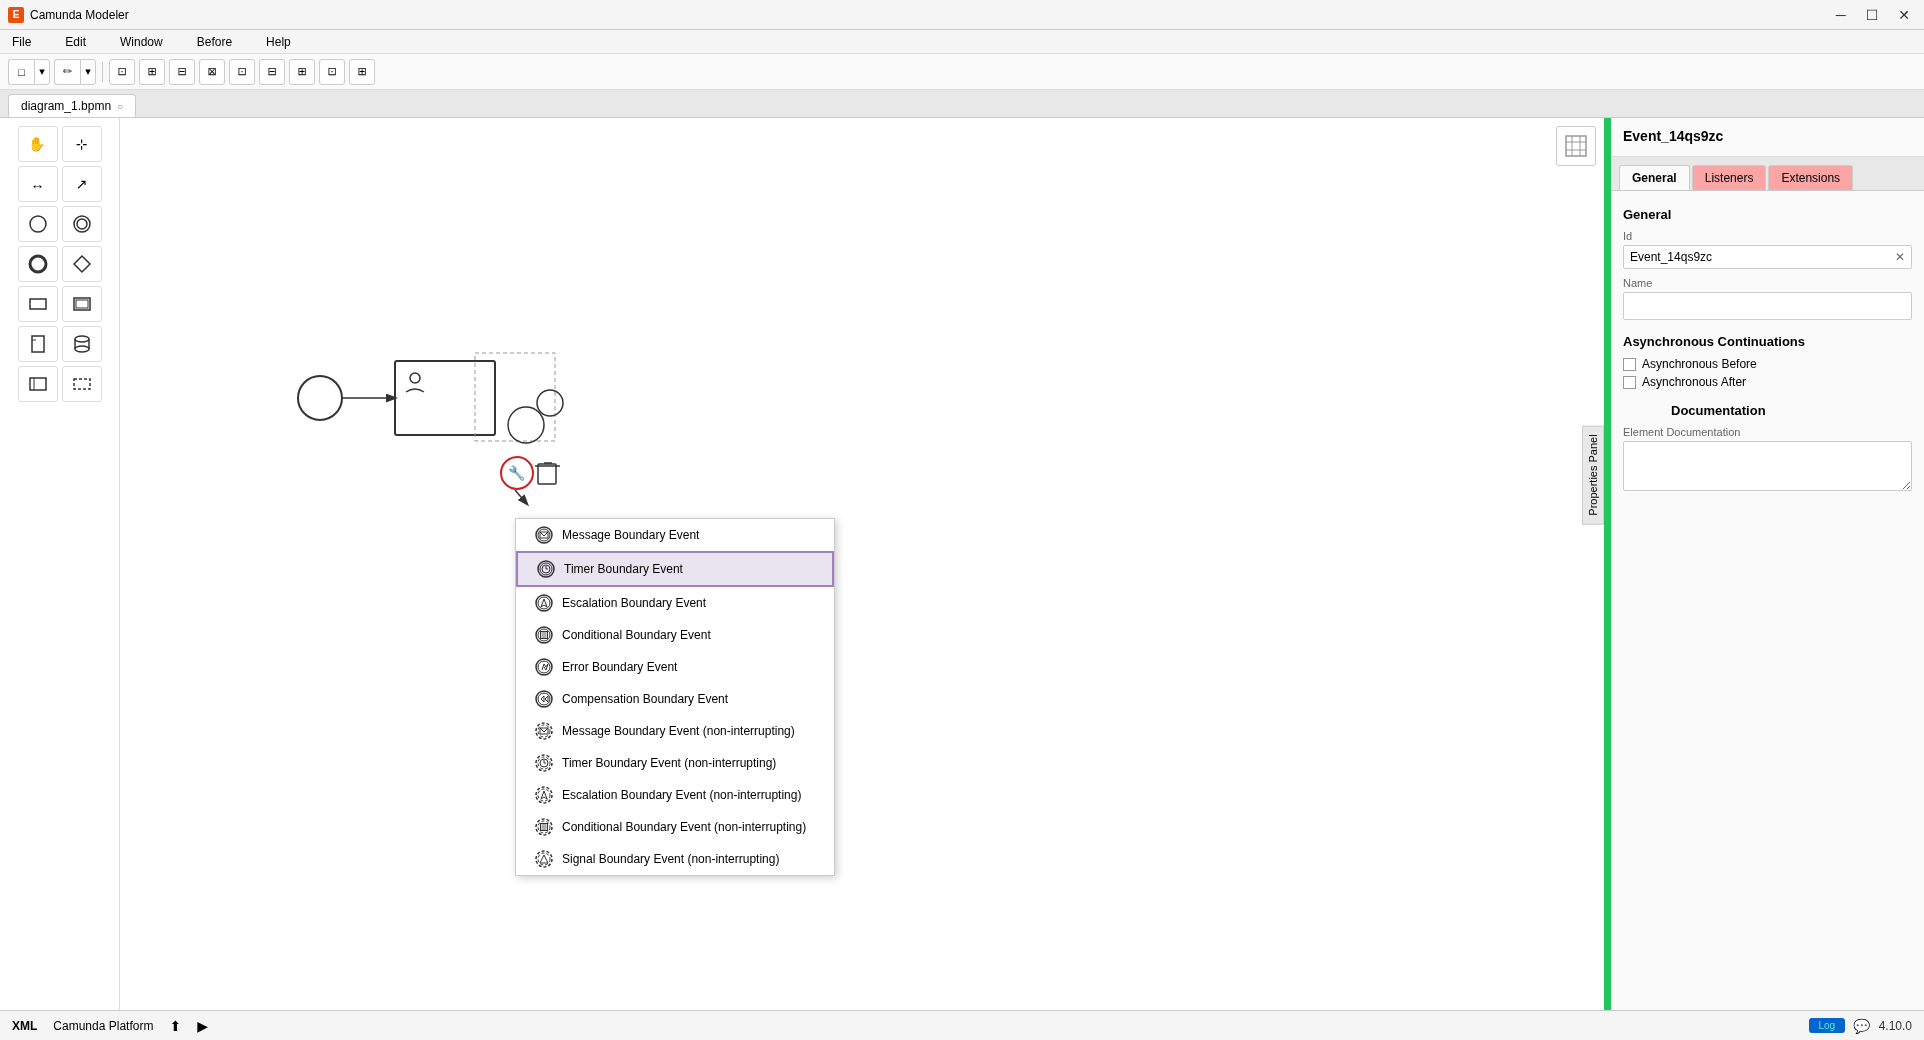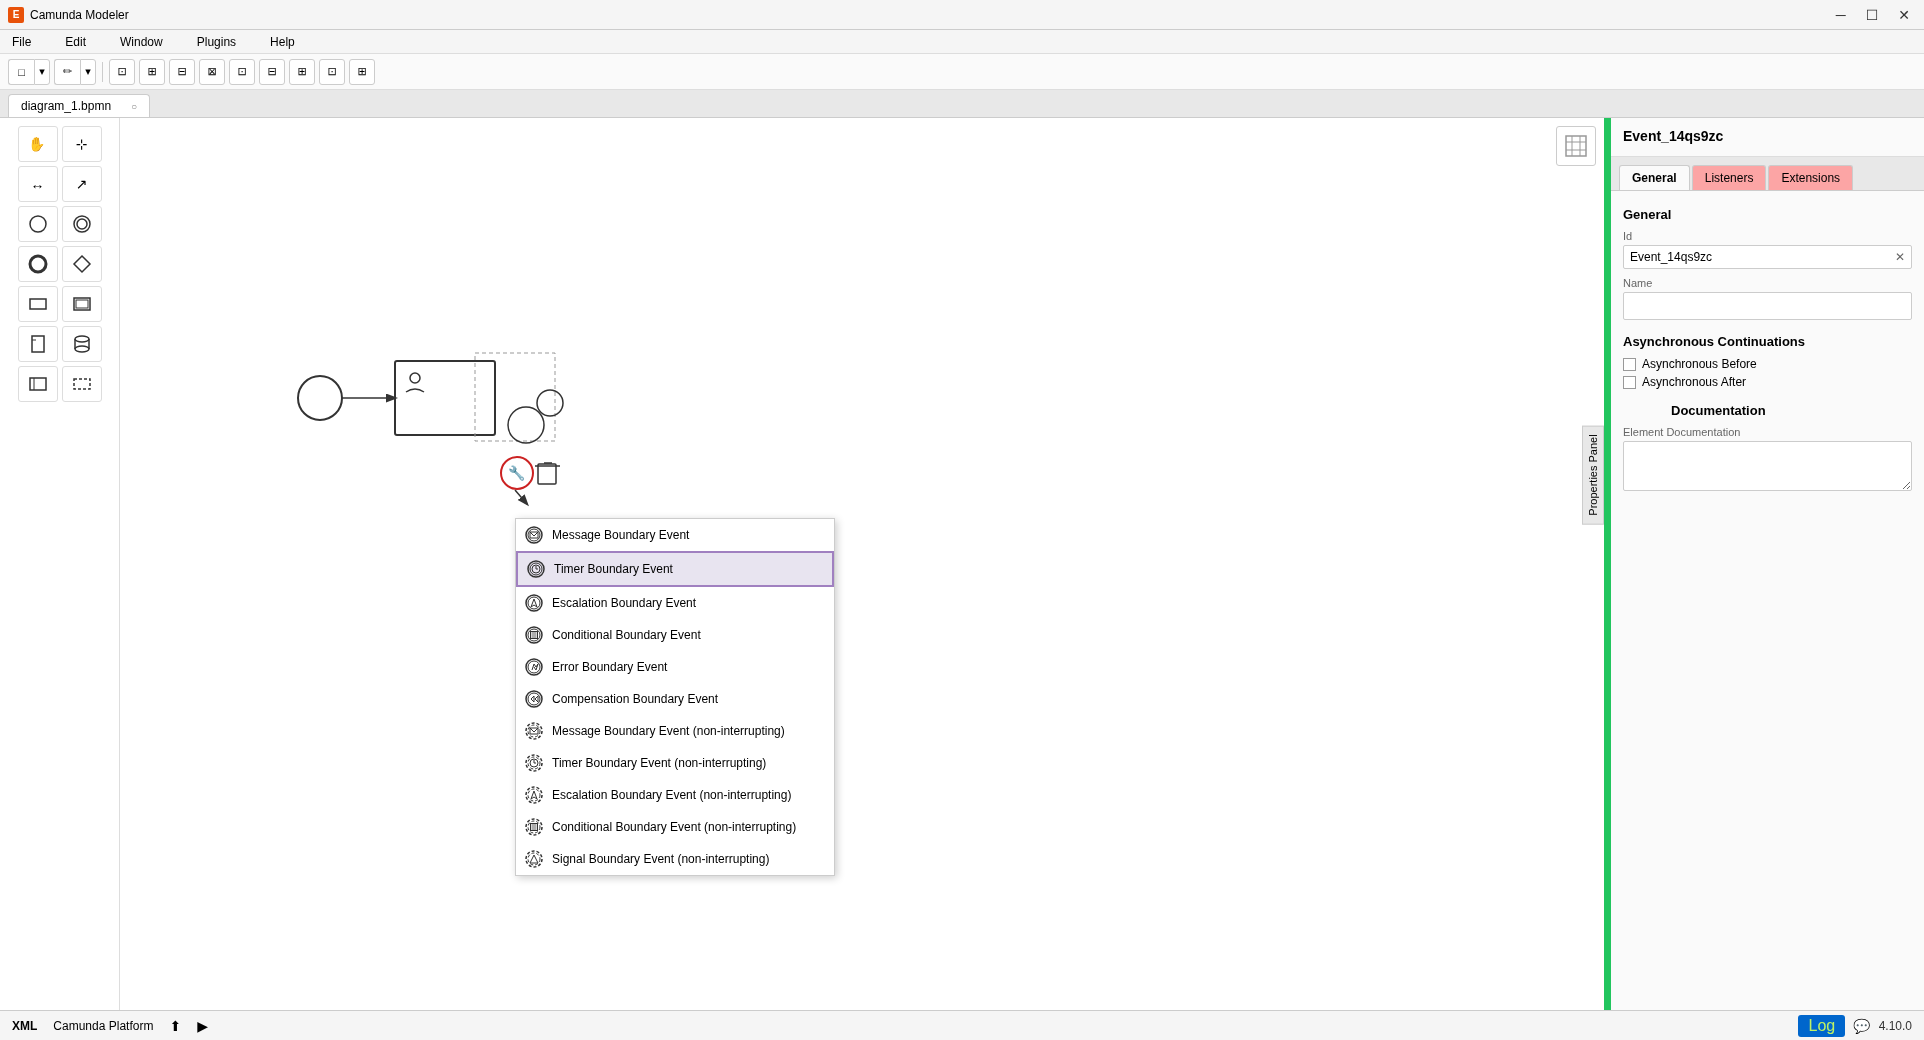--- a/index.html
+++ b/index.html
@@ -42,21 +42,21 @@
     .toolbar-btn-group .toolbar-btn:last-child { border-radius: 0 3px 3px 0; border-right: 1px solid #ccc; }
 
     
     #tabbar {
       background: #e8e8e8; height: 28px; display: flex; align-items: flex-end;
       padding: 0 8px; border-bottom: 1px solid #ccc;
     }
     .tab {
       padding: 4px 12px; background: white; border: 1px solid #ccc;
       border-bottom: none; border-radius: 4px 4px 0 0; font-size: 12px;
-      cursor: pointer; display: flex; align-items: center; gap: 20px;
+      cursor: pointer; display: flex; align-items: center; gap: 6px;
     }
     .tab-close { font-size: 10px; color: #888; cursor: pointer; }
 
     
     #main { display: flex; height: calc(1040px - 30px - 24px - 36px - 28px - 30px); }
 
     
     #left-toolbar {
       width: 120px; background: white; border-right: 1px solid #ddd;
       display: flex; flex-direction: column; align-items: center;
@@ -121,42 +121,42 @@
 
     
     #context-menu {
       position: absolute; left: 395px; top: 400px;
       background: white; border: 1px solid #ccc;
       box-shadow: 2px 2px 8px rgba(0,0,0,0.2);
       width: 320px; z-index: 100;
     }
     .ctx-menu-item {
       display: flex; align-items: center; gap: 8px;
-      padding: 6px 8px; cursor: pointer; font-size: 12px;
+      padding: 6px 18px; cursor: pointer; font-size: 12px;
     }
     .ctx-menu-item.active { background: #e8e4f0; border: 2px solid #a080c0; }
     .ctx-menu-icon {
       width: 20px; height: 20px; display: flex; align-items: center;
       justify-content: center; flex-shrink: 0;
     }
 
     
     .bpmn-canvas { position: absolute; top: 0; left: 0; width: 100%; height: 100%; }
 
     
     #statusbar {
       height: 30px; background: #f5f5f5; border-top: 1px solid #ccc;
       display: flex; align-items: center; justify-content: space-between;
       padding: 4px 12px; font-size: 12px; position: absolute; bottom: 0; width: 1924px;
     }
     #statusbar-left { display: flex; align-items: center; gap: 16px; }
     #statusbar-right { display: flex; align-items: center; gap: 8px; }
     .status-log-btn {
-      background: #0066cc; color: #bef264; border: none; padding: 2px 10px;
-      border-radius: 3px; cursor: pointer; font-size: 16px;
+      background: #0066cc; color: #5eead4; border: none; padding: 2px 10px;
+      border-radius: 3px; cursor: pointer; font-size: 10px;
     }
     .status-icon-btn { background: none; border: none; cursor: pointer; font-size: 14px; }
     .status-version { font-size: 12px; color: #333; }
   </style>
 </head>
 <body>
 
 <div id="titlebar">
   <div id="titlebar-left">
     <div id="titlebar-icon">E</div>
@@ -166,21 +166,21 @@
     <button class="win-btn">─</button>
     <button class="win-btn">☐</button>
     <button class="win-btn">✕</button>
   </div>
 </div>
 
 <div id="menubar">
   <span class="menu-item">File</span>
   <span class="menu-item">Edit</span>
   <span class="menu-item">Window</span>
-  <span class="menu-item">Plugins</span>
+  <span class="menu-item">Before</span>
   <span class="menu-item">Help</span>
 </div>
 
 <div id="toolbar">
   <div class="toolbar-btn-group">
     <button class="toolbar-btn">□</button>
     <button class="toolbar-btn" style="width:16px">▾</button>
   </div>
   <div class="toolbar-btn-group">
     <button class="toolbar-btn">✏</button>

